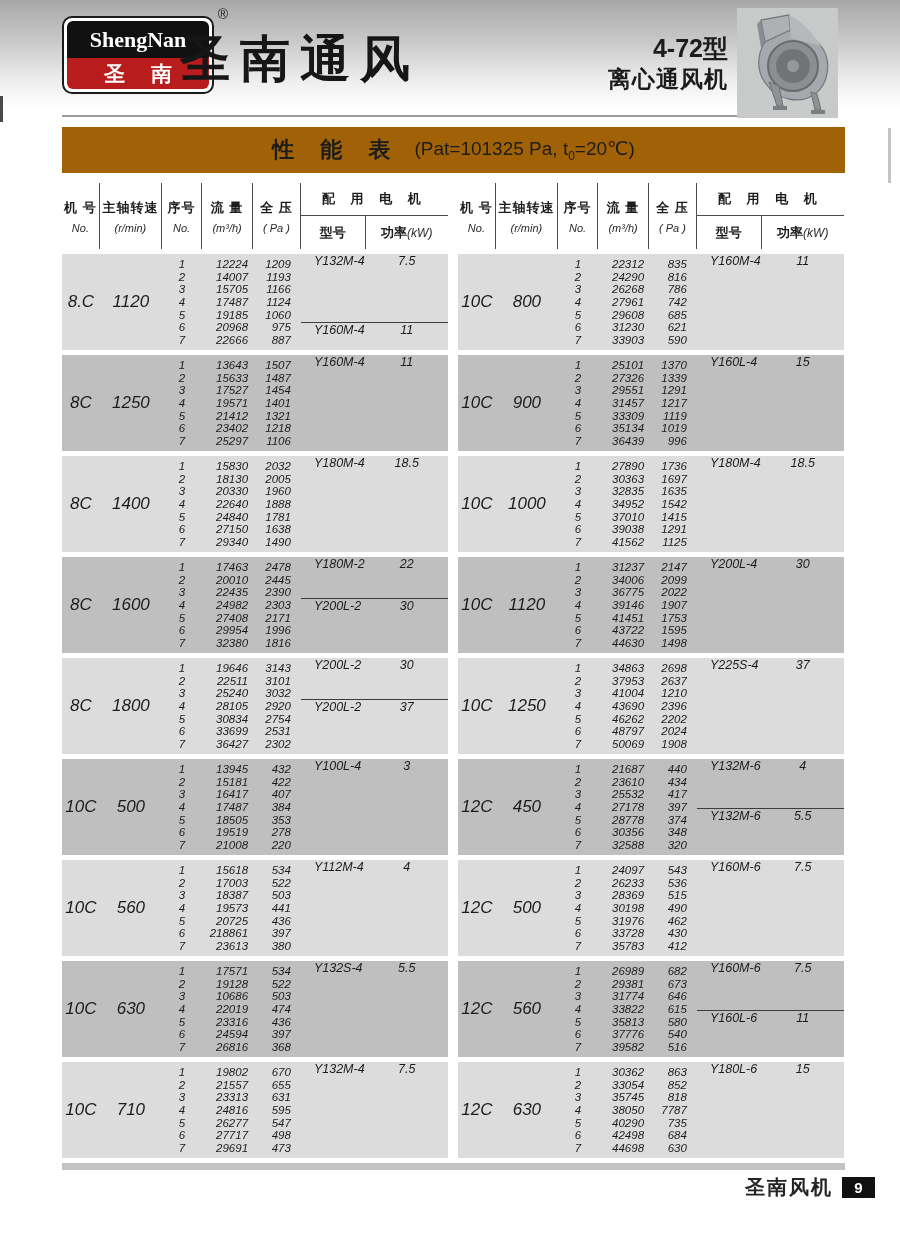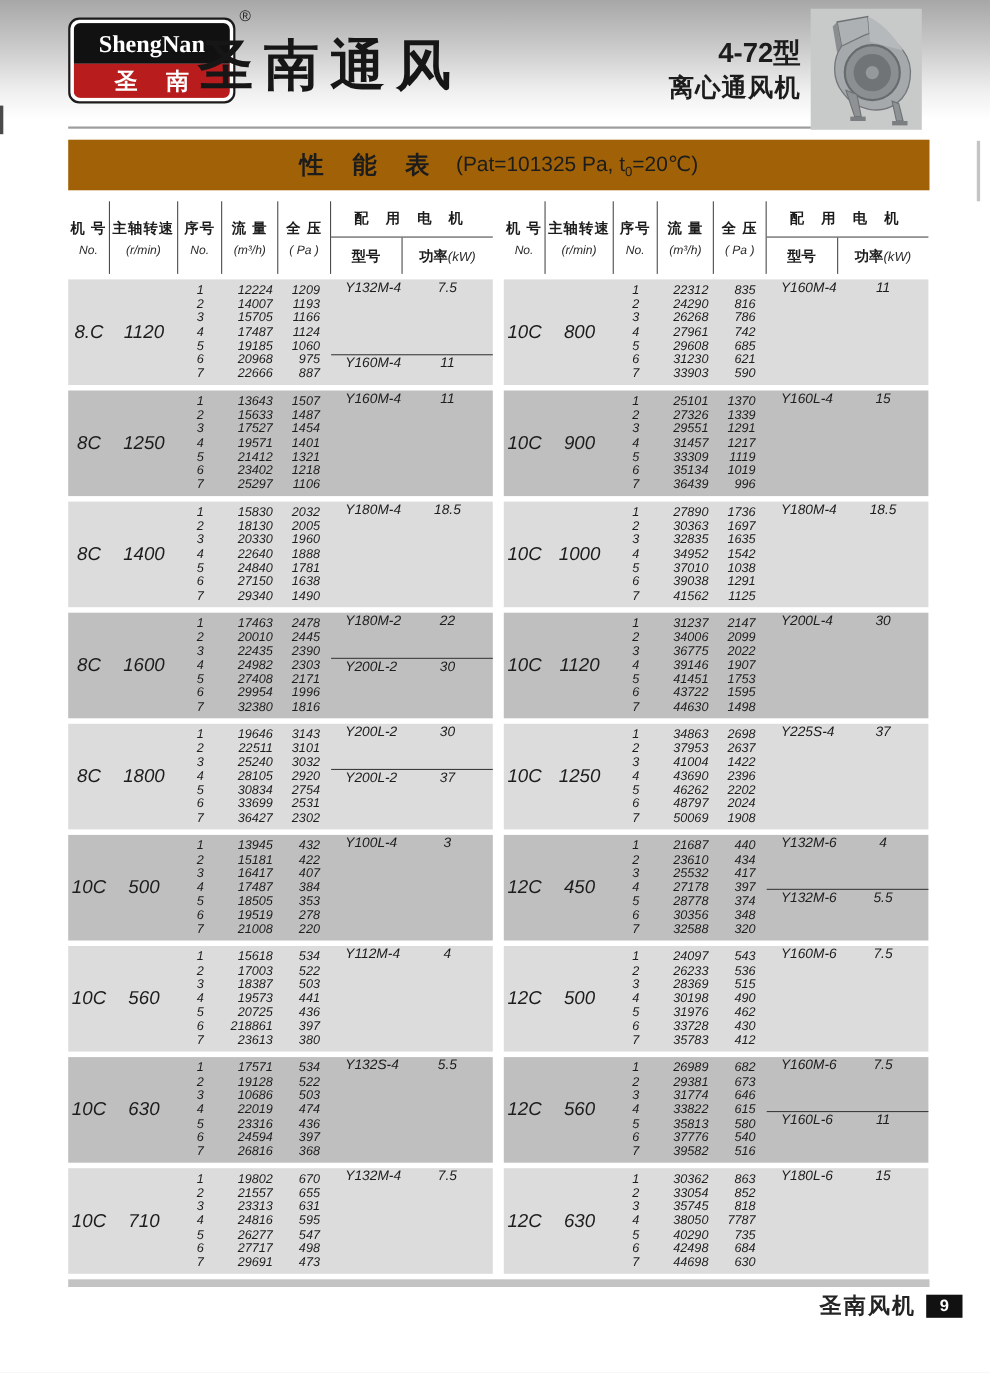--- a/index.html
+++ b/index.html
@@ -644,21 +644,21 @@
             <div>34952</div>
             <div>37010</div>
             <div>39038</div>
             <div>41562</div>
           </div>
           <div class="b-press c5">
             <div>1736</div>
             <div>1697</div>
             <div>1635</div>
             <div>1542</div>
-            <div>1038</div>
+            <div>1415</div>
             <div>1291</div>
             <div>1125</div>
           </div>
           <div class="b-motor c6">
             <div class="motor-cell" style="flex: 7 1 0%;">
               <span class="m-model">Y180M-4</span>
               <span class="m-power">18.5</span>
             </div>
           </div>
         </div>
@@ -716,21 +716,21 @@
             <div>37953</div>
             <div>41004</div>
             <div>43690</div>
             <div>46262</div>
             <div>48797</div>
             <div>50069</div>
           </div>
           <div class="b-press c5">
             <div>2698</div>
             <div>2637</div>
-            <div>1422</div>
+            <div>1210</div>
             <div>2396</div>
             <div>2202</div>
             <div>2024</div>
             <div>1908</div>
           </div>
           <div class="b-motor c6">
             <div class="motor-cell" style="flex: 3.5 1 0%;">
               <span class="m-model">Y225S-4</span>
               <span class="m-power">37</span>
             </div>

